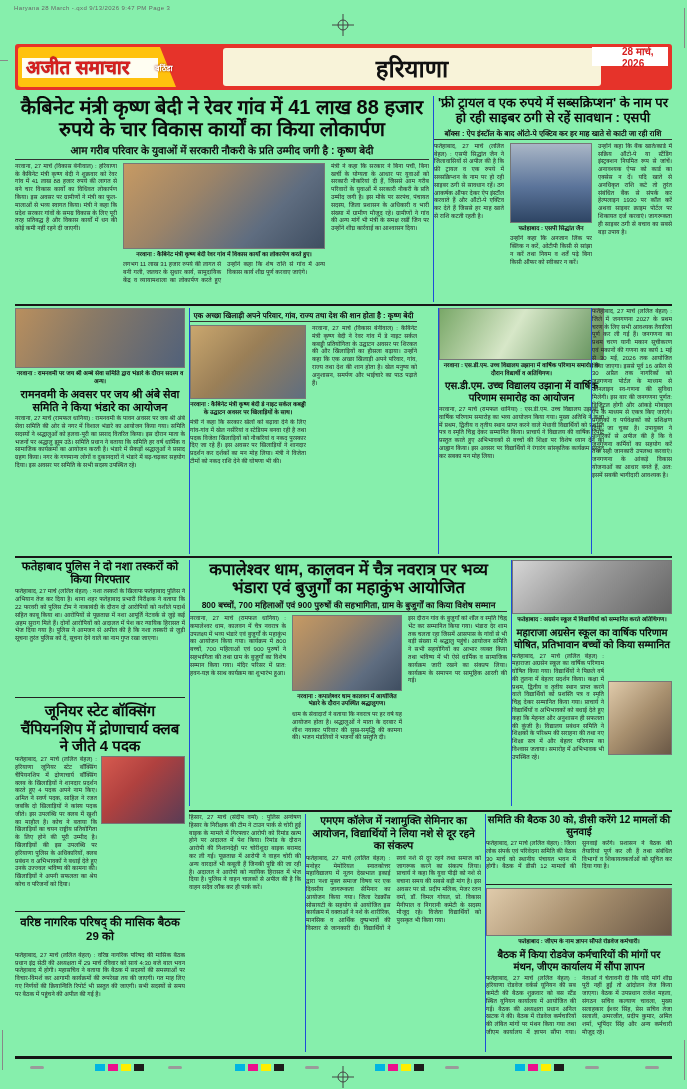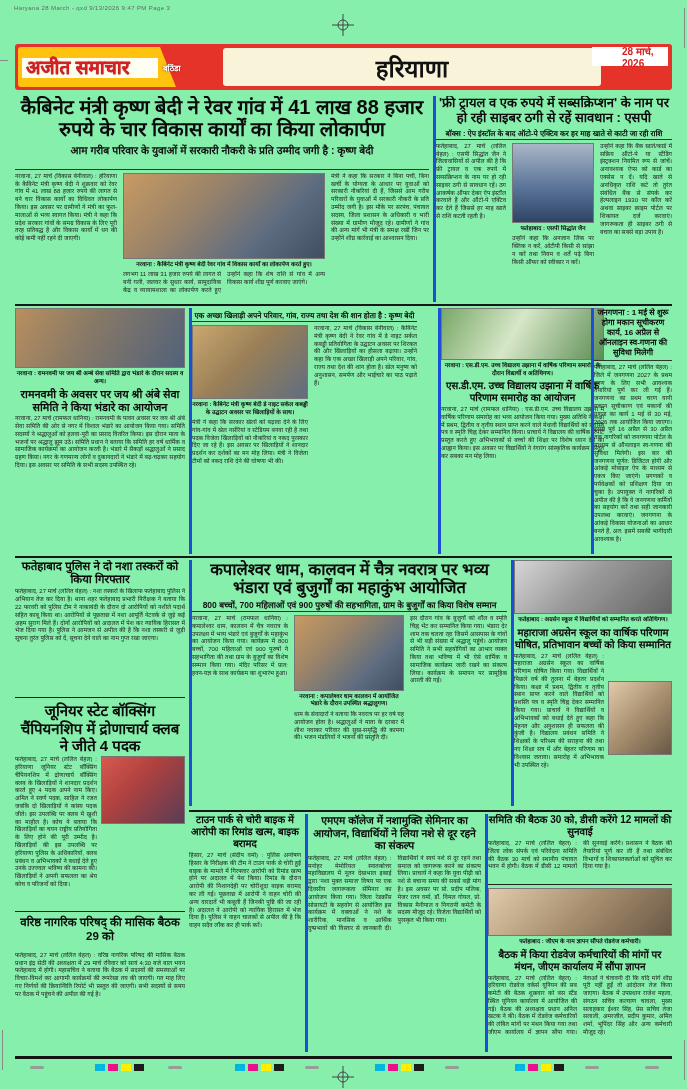--- a/index.html
+++ b/index.html
@@ -9,21 +9,21 @@
   .slug{position:absolute;left:14px;top:5px;font-size:6px;color:#666;letter-spacing:.4px;white-space:nowrap;}
   .reg{position:absolute;width:22px;height:22px;}
   .cropline{position:absolute;background:#888;}
   
   .masthead{position:absolute;left:15px;top:44px;width:657px;height:46px;border-radius:3px;}
   .brand-box{position:absolute;left:3px;top:3px;width:158px;height:40px;
              clip-path:polygon(0 0,calc(100% - 16px) 0,100% 100%,0 100%);border-radius:3px 0 0 3px;}
   .brand-stripe{position:absolute;left:4px;top:11px;width:136px;height:20px;background:#fffef2;}
   .brand-text{position:absolute;left:8px;top:10px;width:130px;font-size:19px;font-weight:900;
               line-height:22px;white-space:nowrap;text-shadow:0 0 1px #7a0000;}
-  .edition-text{position:absolute;left:148px;top:18px;font-size:8px;font-weight:700;color:#ffffff;
+  .edition-text{position:absolute;left:140px;top:18px;font-size:8px;font-weight:700;color:#ffffff;
                 text-shadow:0 0 2px #7a0000;z-index:3;}
   .section-panel{position:absolute;left:208px;top:4px;width:378px;height:38px;border-radius:3px;
                  display:flex;align-items:center;justify-content:center;}
   .section-text{font-size:24px;font-weight:800;color:#111;}
   .date-panel{position:absolute;right:4px;top:3px;width:76px;height:19px;background:#ffffff;
               display:flex;align-items:center;justify-content:center;}
   .date-text{font-size:10px;font-weight:800;margin-left:30px;}
   
   .story{position:absolute;box-sizing:border-box;overflow:hidden;}
   .h{margin:0;font-weight:800;color:#0b0b0b;text-align:center;}
@@ -35,21 +35,21 @@
   .cols{display:flex;gap:6px;}
   .ph{border:1px solid #777;box-sizing:border-box;}
   .ph-crowd{background:linear-gradient(135deg,#c79a63 0%,#9c8468 35%,#5f6d80 70%,#3f4e61 100%);}
   .ph-crowd2{background:linear-gradient(120deg,#b98f5e 0%,#8a7a66 40%,#51617a 100%);}
   .ph-stage{background:linear-gradient(120deg,#79a868 0%,#d7e7c8 45%,#5c8d55 100%);}
   .ph-police{background:linear-gradient(180deg,#a9b6c6 0%,#5b749a 55%,#2e4564 100%);}
   .ph-bw{background:linear-gradient(135deg,#d6d6d6 0%,#9a9a9a 45%,#646464 100%);}
   .ph-event{background:linear-gradient(135deg,#caa76e 0%,#9a7f57 45%,#5f6e80 100%);}
   .ph-indoor{background:linear-gradient(135deg,#e0cbab 0%,#a78f6e 50%,#6a5846 100%);}
   .ph-boxing{background:linear-gradient(135deg,#d65a4f 0%,#b0413f 40%,#5a3c55 100%);}
-  .vline-l{border-left:3px solid #1d4ed8;}
+  .vline-l{border-left:1px solid #1d4ed8;}
   .substory + .substory{border-top:1px solid #222;margin-top:5px;padding-top:4px;}
   .rule-h{position:absolute;background:#181818;}
   
   .bottom-rule{position:absolute;left:15px;top:1056px;width:657px;height:3px;background:#141414;}
   .cmyk-group{position:absolute;top:1064px;display:flex;gap:3px;}
   .cmyk-sq{display:inline-block;width:10px;height:7px;}
   .gray-mark{position:absolute;top:1066px;width:14px;height:3px;background:#9a9a9a;border-radius:2px;}
 </style>
 </head>
 <body>
@@ -76,21 +76,21 @@
     <div class="section-panel" style="background: rgb(248, 243, 217);">
       <span class="section-text">हरियाणा</span>
     </div>
     <div class="date-panel">
       <span class="date-text" style="color: rgb(214, 31, 31);">28 मार्च, 2026</span>
     </div>
   </header>
 
   <section class="story" style="left:15px;top:96px;width:414px;height:206px;">
     <h1 class="h" style="font-size:20px;line-height:1.12;">कैबिनेट मंत्री कृष्ण बेदी ने रेवर गांव में 41 लाख 88 हजार रुपये के चार विकास कार्यों का किया लोकार्पण</h1>
-    <div class="k" style="font-size:10.5px;margin:2px 0 3px 0;border-bottom:1px solid #333;padding-bottom:12px;">आम गरीब परिवार के युवाओं में सरकारी नौकरी के प्रति उम्मीद जगी है : कृष्ण बेदी</div>
+    <div class="k" style="font-size:10.5px;margin:2px 0 3px 0;border-bottom:1px solid #333;padding-bottom:2px;">आम गरीब परिवार के युवाओं में सरकारी नौकरी के प्रति उम्मीद जगी है : कृष्ण बेदी</div>
     <div class="cols">
       <div class="b" style="width:102px;height:142px;">नरवाना, 27 मार्च (विकास बेनीवाल) : हरियाणा के कैबिनेट मंत्री कृष्ण बेदी ने शुक्रवार को रेवर गांव में 41 लाख 88 हजार रुपये की लागत से बने चार विकास कार्यों का विधिवत लोकार्पण किया। इस अवसर पर ग्रामीणों ने मंत्री का फूल-मालाओं से भव्य स्वागत किया। मंत्री ने कहा कि प्रदेश सरकार गांवों के समग्र विकास के लिए पूरी तरह प्रतिबद्ध है और विकास कार्यों में धन की कोई कमी नहीं रहने दी जाएगी।</div>
       <div style="width:202px;">
         <div class="ph ph-crowd" style="height:86px;"></div>
         <div class="cap">नरवाना : कैबिनेट मंत्री कृष्ण बेदी रेवर गांव में विकास कार्यों का लोकार्पण करते हुए।</div>
         <div class="b two" style="height:38px;">लगभग 11 लाख 31 हजार रुपये की लागत से बनी गली, जलघर के सुधार कार्य, सामुदायिक केंद्र व व्यायामशाला का लोकार्पण करते हुए उन्होंने कहा कि शेष राशि से गांव में अन्य विकास कार्य शीघ्र पूर्ण करवाए जाएंगे।</div>
       </div>
       <div class="b" style="flex:1;height:142px;">मंत्री ने कहा कि सरकार ने बिना पर्ची, बिना खर्ची के योग्यता के आधार पर युवाओं को सरकारी नौकरियां दी हैं, जिससे आम गरीब परिवारों के युवाओं में सरकारी नौकरी के प्रति उम्मीद जगी है। इस मौके पर सरपंच, पंचायत सदस्य, जिला प्रशासन के अधिकारी व भारी संख्या में ग्रामीण मौजूद रहे। ग्रामीणों ने गांव की अन्य मांगें भी मंत्री के समक्ष रखीं जिन पर उन्होंने शीघ्र कार्रवाई का आश्वासन दिया।</div>
     </div>
   </section>
@@ -131,21 +131,20 @@
   </section>
 
   <section class="story vline-l" style="left:438px;top:308px;width:166px;height:246px;">
     <div class="ph ph-stage" style="height:52px;"></div>
     <div class="cap">नरवाना : एस.डी.एम. उच्च विद्यालय उझाना में वार्षिक परिणाम समारोह के दौरान विद्यार्थी व अतिथिगण।</div>
     <h2 class="h" style="font-size:10px;line-height:1.2;margin:1px 0 2px 0;">एस.डी.एम. उच्च विद्यालय उझाना में वार्षिक परिणाम समारोह का आयोजन</h2>
     <div class="b" style="height:148px;">नरवाना, 27 मार्च (रामफल धानिया) : एस.डी.एम. उच्च विद्यालय उझाना में वार्षिक परिणाम समारोह का भव्य आयोजन किया गया। मुख्य अतिथि ने कक्षा में प्रथम, द्वितीय व तृतीय स्थान प्राप्त करने वाले मेधावी विद्यार्थियों को प्रशस्ति पत्र व स्मृति चिह्न देकर सम्मानित किया। प्राचार्य ने विद्यालय की वार्षिक रिपोर्ट प्रस्तुत करते हुए अभिभावकों से बच्चों की शिक्षा पर विशेष ध्यान देने का आह्वान किया। इस अवसर पर विद्यार्थियों ने रंगारंग सांस्कृतिक कार्यक्रम प्रस्तुत कर सबका मन मोह लिया।</div>
   </section>
 
   <section class="story vline-l" style="left:591px;top:308px;width:81px;height:246px;">
-    <h2 class="h" style="font-size:8px;line-height:1.25;border-bottom:1px solid #333;padding-bottom:2px;margin-bottom:3px;">जनगणना : 1 मई से शुरू होगा मकान सूचीकरण कार्य, 16 अप्रैल से ऑनलाइन स्व-गणना की सुविधा मिलेगी</h2>
     <div class="b" style="height:200px;">फतेहाबाद, 27 मार्च (ललित बेहल) : जिले में जनगणना 2027 के प्रथम चरण के लिए सभी आवश्यक तैयारियां पूर्ण कर ली गई हैं। जनगणना का प्रथम चरण यानी मकान सूचीकरण एवं मकानों की गणना का कार्य 1 मई से 30 मई, 2026 तक आयोजित किया जाएगा। इससे पूर्व 16 अप्रैल से 30 अप्रैल तक नागरिकों को जनगणना पोर्टल के माध्यम से ऑनलाइन स्व-गणना की सुविधा मिलेगी। इस बार की जनगणना पूर्णत: डिजिटल होगी और आंकड़े मोबाइल ऐप के माध्यम से एकत्र किए जाएंगे। प्रगणकों व पर्यवेक्षकों को प्रशिक्षण दिया जा चुका है। उपायुक्त ने नागरिकों से अपील की है कि वे जनगणना कर्मियों का सहयोग करें तथा सही जानकारी उपलब्ध करवाएं। जनगणना के आंकड़े विकास योजनाओं का आधार बनते हैं, अत: इसमें सबकी भागीदारी आवश्यक है।</div>
   </section>
 
   <div class="rule-h" style="left:15px;top:556px;width:657px;height:2px;"></div>
 
   <section class="story" style="left:15px;top:560px;width:170px;height:492px;">
     <article class="substory">
       <h2 class="h" style="font-size:11.5px;line-height:1.15;margin-bottom:2px;">फतेहाबाद पुलिस ने दो नशा तस्करों को किया गिरफ्तार</h2>
       <div class="b" style="height:104px;">फतेहाबाद, 27 मार्च (ललित बेहल) : नशा तस्करों के खिलाफ फतेहाबाद पुलिस ने अभियान तेज कर दिया है। थाना शहर फतेहाबाद प्रभारी निरीक्षक ने बताया कि 22 फरवरी को पुलिस टीम ने नाकाबंदी के दौरान दो आरोपियों को नशीले पदार्थ सहित काबू किया था। आरोपियों से पूछताछ में नशा आपूर्ति नेटवर्क से जुड़े कई अहम सुराग मिले हैं। दोनों आरोपियों को अदालत में पेश कर न्यायिक हिरासत में भेज दिया गया है। पुलिस ने आमजन से अपील की है कि नशा तस्करी से जुड़ी सूचना तुरंत पुलिस को दें, सूचना देने वाले का नाम गुप्त रखा जाएगा।</div>
     </article>
@@ -182,21 +181,20 @@
     <h2 class="h" style="font-size:10px;line-height:1.2;margin:1px 0 2px 0;">महाराजा अग्रसेन स्कूल का वार्षिक परिणाम घोषित, प्रतिभावान बच्चों को किया सम्मानित</h2>
     <div style="overflow:hidden;">
       <div class="ph ph-indoor" style="float:right;width:64px;height:74px;margin:28px 0 2px 4px;"></div>
       <div class="b" style="height:150px;">फतेहाबाद, 27 मार्च (ललित बेहल) : महाराजा अग्रसेन स्कूल का वार्षिक परिणाम घोषित किया गया। विद्यार्थियों ने पिछले वर्ष की तुलना में बेहतर प्रदर्शन किया। कक्षा में प्रथम, द्वितीय व तृतीय स्थान प्राप्त करने वाले विद्यार्थियों को प्रशस्ति पत्र व स्मृति चिह्न देकर सम्मानित किया गया। प्राचार्य ने विद्यार्थियों व अभिभावकों को बधाई देते हुए कहा कि मेहनत और अनुशासन ही सफलता की कुंजी है। विद्यालय प्रबंधन समिति ने शिक्षकों के परिश्रम की सराहना की तथा नए शिक्षा सत्र में और बेहतर परिणाम का विश्वास जताया। समारोह में अभिभावक भी उपस्थित रहे।</div>
     </div>
   </section>
 
   <div class="rule-h" style="left:189px;top:810px;width:483px;height:2px;"></div>
 
   <section class="story" style="left:189px;top:814px;width:112px;height:238px;">
-    <h2 class="h" style="font-size:10px;line-height:1.2;margin-bottom:2px;">टाउन पार्क से चोरी बाइक में आरोपी का रिमांड खत्म, बाइक बरामद</h2>
     <div class="b" style="height:192px;">हिसार, 27 मार्च (संदीप वर्मा) : पुलिस अन्वेषण हिसार के निरीक्षक की टीम ने टाउन पार्क से चोरी हुई बाइक के मामले में गिरफ्तार आरोपी को रिमांड खत्म होने पर अदालत में पेश किया। रिमांड के दौरान आरोपी की निशानदेही पर चोरीशुदा बाइक बरामद कर ली गई। पूछताछ में आरोपी ने वाहन चोरी की अन्य वारदातें भी कबूली हैं जिनकी पुष्टि की जा रही है। अदालत ने आरोपी को न्यायिक हिरासत में भेज दिया है। पुलिस ने वाहन चालकों से अपील की है कि वाहन सदैव लॉक कर ही पार्क करें।</div>
   </section>
 
   <section class="story vline-l" style="left:305px;top:814px;width:176px;height:238px;">
     <h2 class="h" style="font-size:10.5px;line-height:1.2;margin-bottom:3px;">एमएम कॉलेज में नशामुक्ति सेमिनार का आयोजन, विद्यार्थियों ने लिया नशे से दूर रहने का संकल्प</h2>
     <div class="b two" style="height:204px;">फतेहाबाद, 27 मार्च (ललित बेहल) : मनोहर मेमोरियल स्नातकोत्तर महाविद्यालय में नूतन देखभाल इकाई द्वारा 'नशा मुक्त समाज' विषय पर एक दिवसीय जागरूकता सेमिनार का आयोजन किया गया। जिला रेडक्रॉस सोसायटी के सहयोग से आयोजित इस कार्यक्रम में वक्ताओं ने नशे के शारीरिक, मानसिक व आर्थिक दुष्प्रभावों की विस्तार से जानकारी दी। विद्यार्थियों ने स्वयं नशे से दूर रहने तथा समाज को जागरूक करने का संकल्प लिया। प्राचार्य ने कहा कि युवा पीढ़ी को नशे से बचाना समय की सबसे बड़ी मांग है। इस अवसर पर प्रो. प्रदीप मलिक, मेजर रतन वर्मा, डॉ. विमल गोयल, प्रो. विकास मैनीपाल व निगरानी कमेटी के सदस्य मौजूद रहे। विजेता विद्यार्थियों को पुरस्कृत भी किया गया।</div>
   </section>
 
   <section class="story vline-l" style="left:485px;top:814px;width:187px;height:238px;">
     <article>

